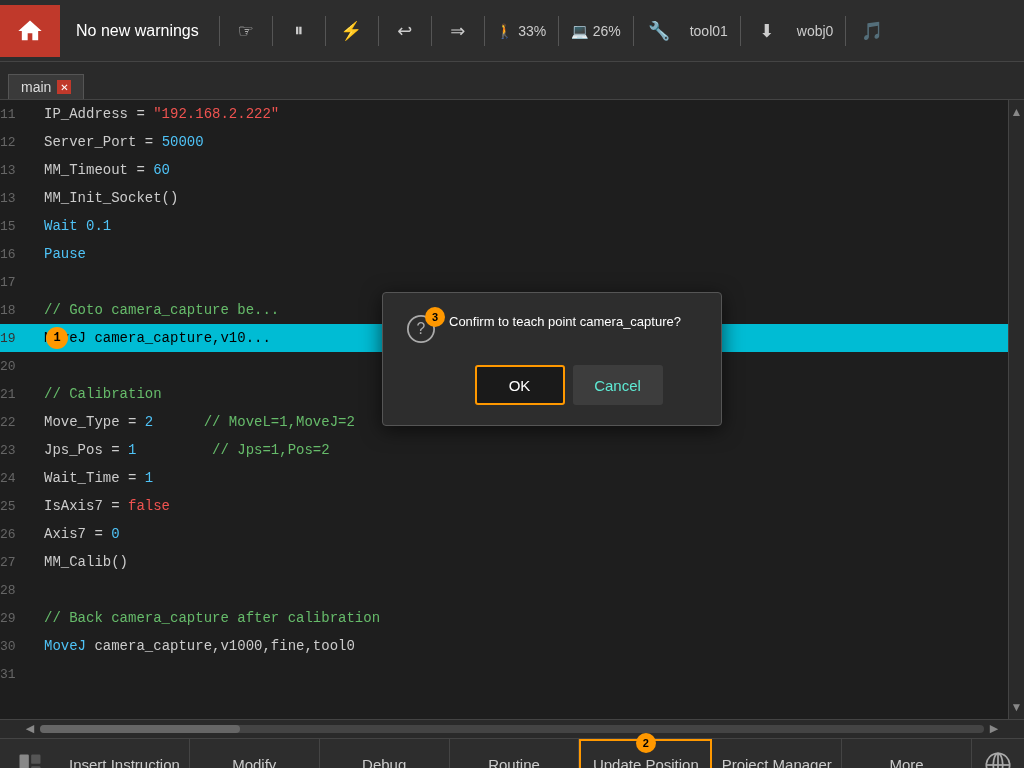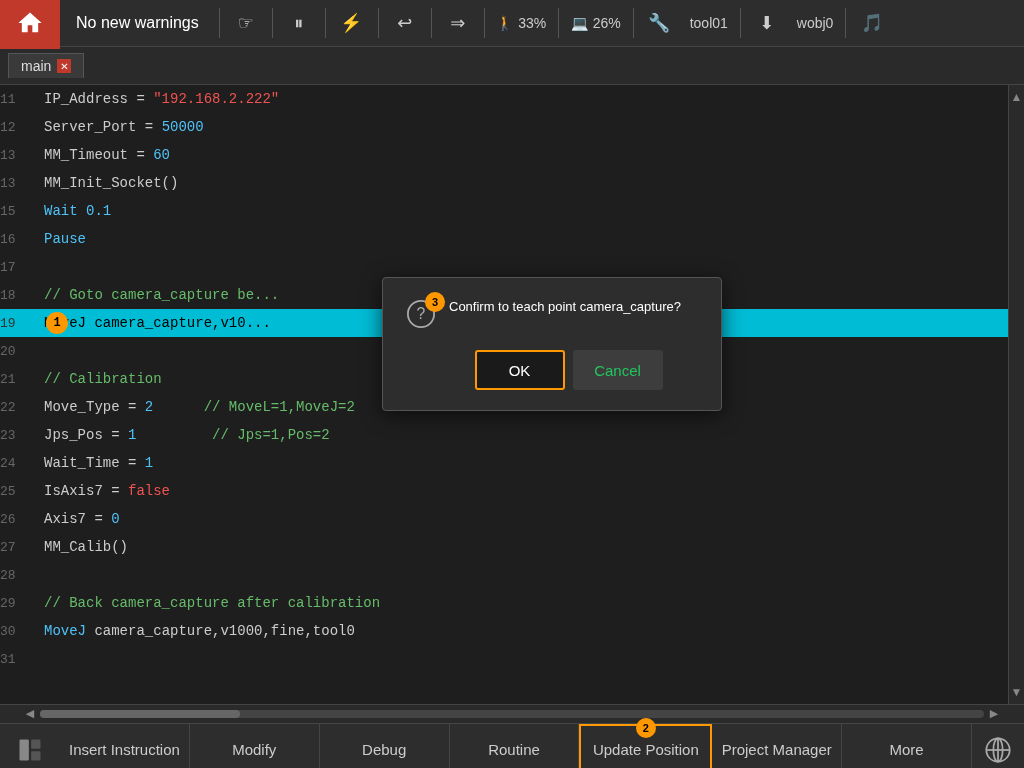--- a/index.html
+++ b/index.html
@@ -1,20 +1,20 @@
 <!DOCTYPE html>
 <html><head>
   <meta charset="utf-8">
   <style>
     * { margin: 0; padding: 0; box-sizing: border-box; }
     body { width: 1024px; height: 768px; background: #1e1e1e; font-family: 'Segoe UI', Arial, sans-serif; overflow: hidden; color: #fff; }
 
     
     .topbar {
-      height: 47px;
+      height: 62px;
       background: #2d2d2d;
       display: flex;
       align-items: center;
       border-bottom: 1px solid #444;
     }
     .topbar-home {
       width: 60px;
       height: 52px;
       background: #c0392b;
       display: flex; align-items: center; justify-content: center;
@@ -40,21 +40,21 @@
     }
     .topbar-tool {
       padding: 0 8px; color: #ccc; font-size: 14px;
     }
 
     
     .tabbar {
       height: 38px;
       background: #2a2a2a;
       display: flex;
-      align-items: center;
+      align-items: flex-end;
       border-bottom: 1px solid #444;
       padding-left: 8px;
     }
     .tab {
       display: flex; align-items: center; gap: 6px;
       padding: 4px 12px;
       background: #3a3a3a;
       border: 1px solid #555;
       border-bottom: none;
       color: #ddd;
@@ -235,21 +235,21 @@
       display: flex; align-items: center; justify-content: center;
     }
     .dialog-btn-ok {
       background: #1a1a1a;
       color: #fff;
       border: 2px solid #ff9800;
       margin-left: 33px;
     }
     .dialog-btn-cancel {
       background: #3d3d3d;
-      color: #22c55e;
+      color: #5eead4;
     }
 
     .line-19-highlight {
       background: #00bcd4 !important;
     }
   </style>
 </head>
 <body>
 
 <div class="topbar">

